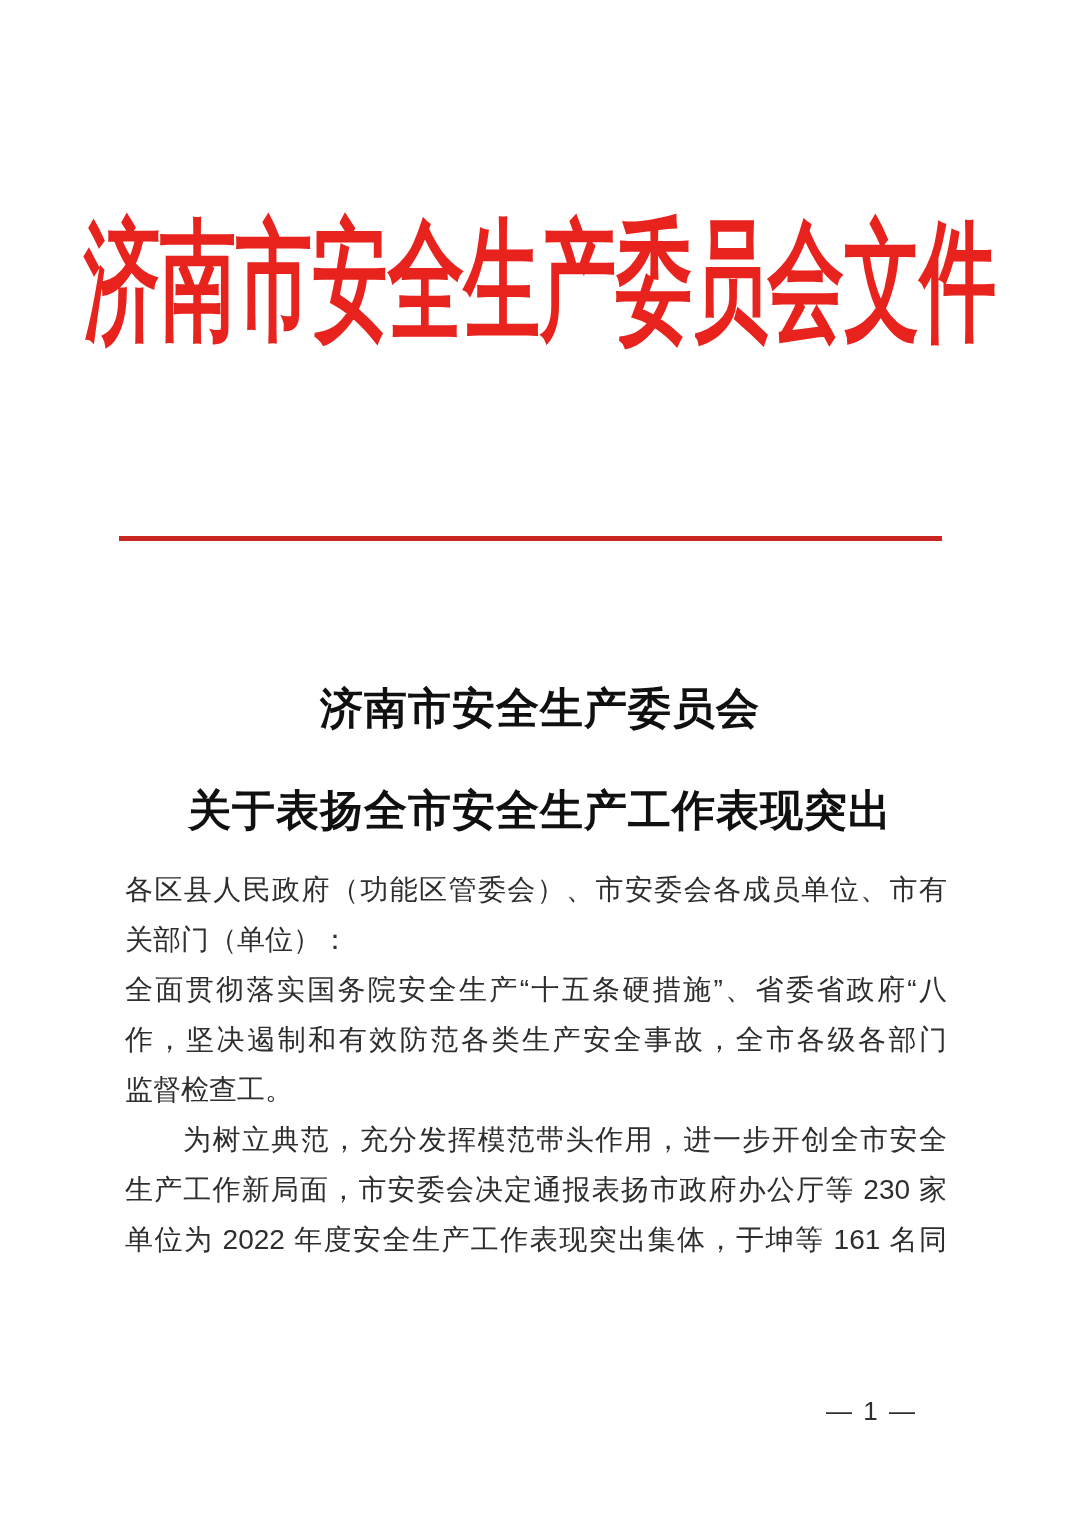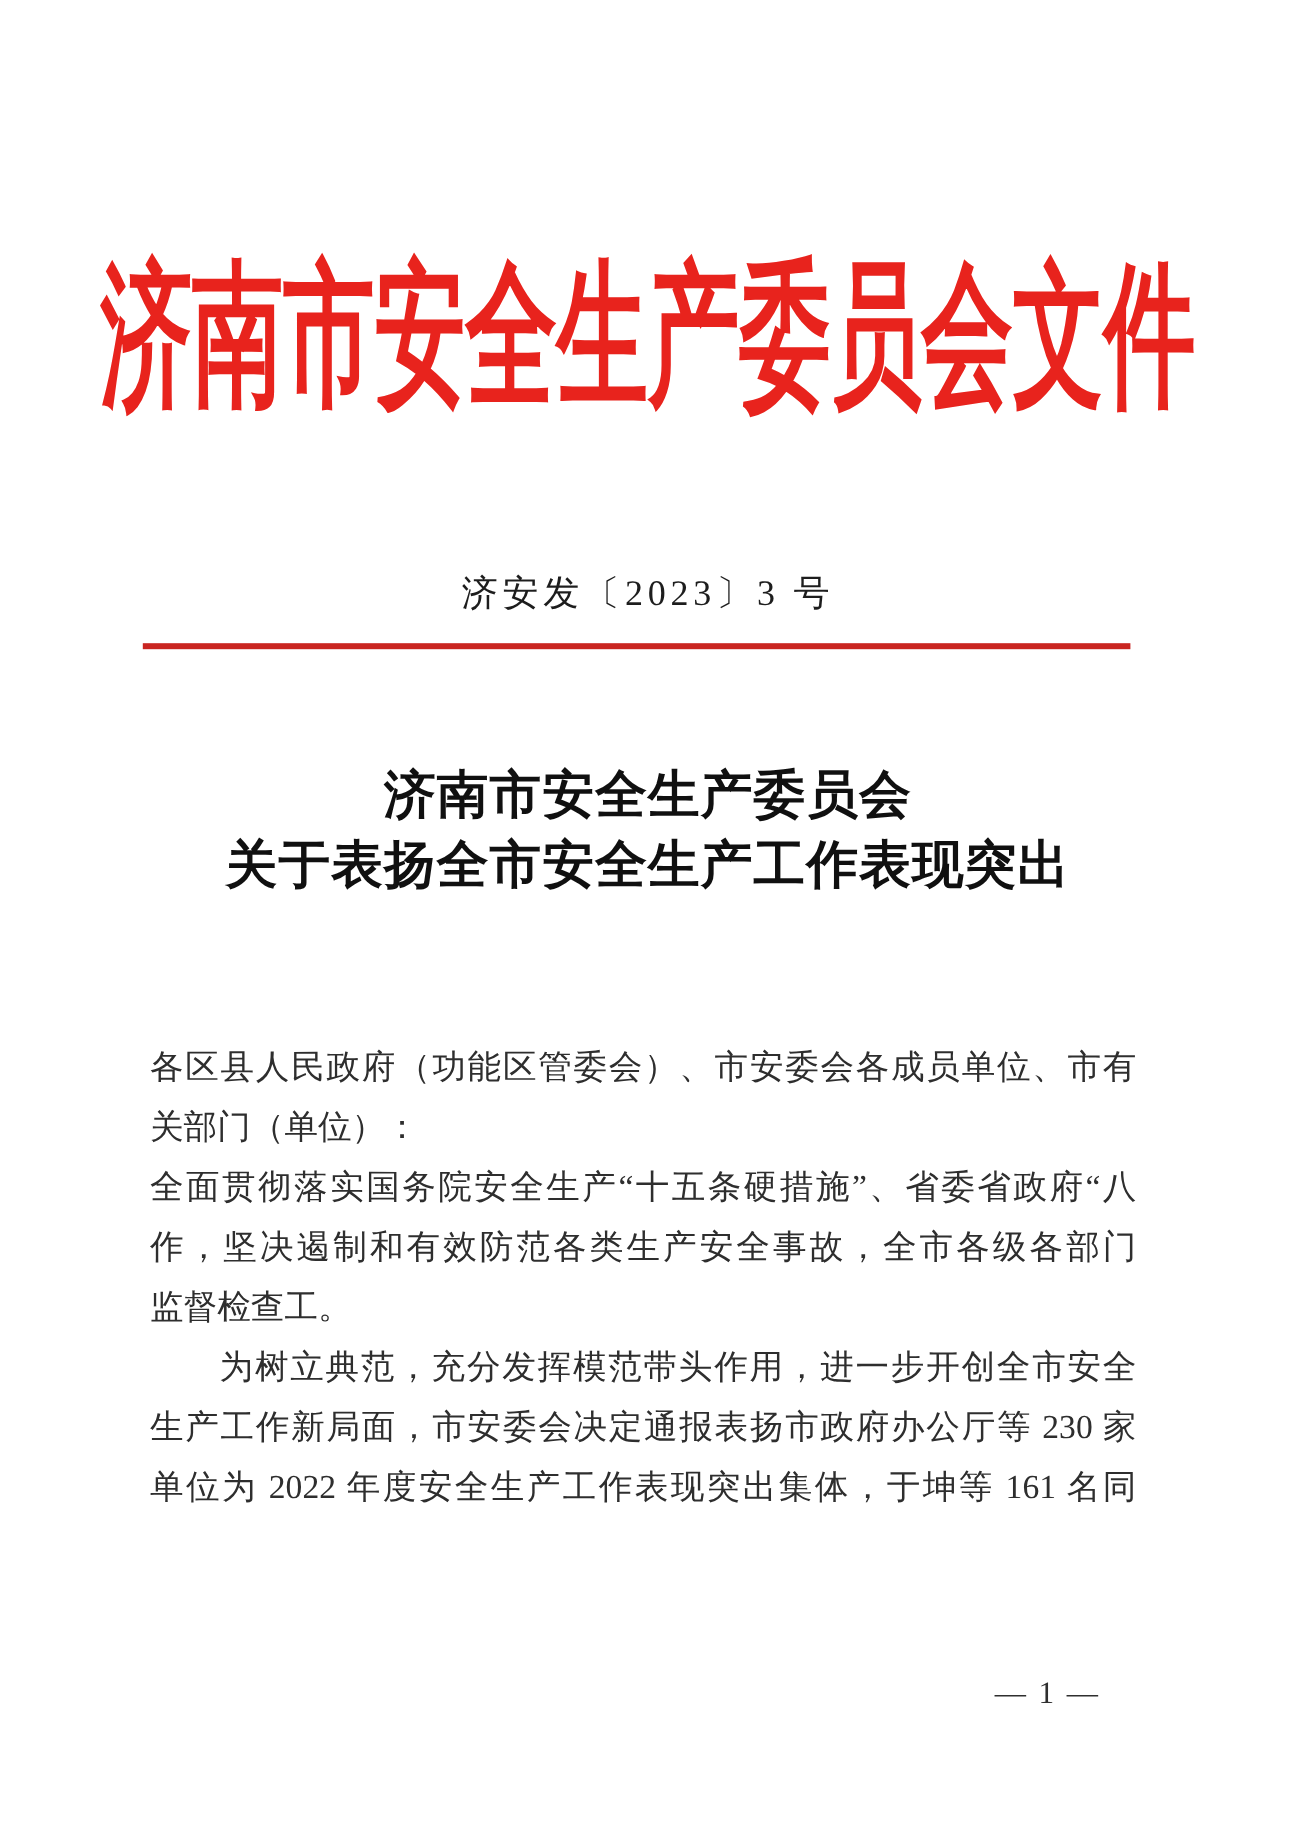--- a/index.html
+++ b/index.html
@@ -7,21 +7,21 @@
     padding: 0;
     background: #ffffff;
   }
   .page {
     position: relative;
     width: 1080px;
     height: 1527px;
     margin: 0 auto;
     background: #ffffff;
     overflow: hidden;
-    font-family: Liberation Serif, serif;
+    font-family: Liberation Sans, sans-serif;
   }
   .red-header {
     position: absolute;
     top: 216px;
     left: 0;
     width: 100%;
     text-align: center;
     font-size: 76px;
     font-weight: 700;
     white-space: nowrap;
@@ -54,20 +54,21 @@
     width: 950px;
     text-align: center;
     font-weight: 700;
     color: #101010;
     font-size: 43px;
   }
   .title-line {
     line-height: 58px;
     letter-spacing: 1px;
     white-space: nowrap;
+    margin-top: 44px;
   }
   .doc-body {
     position: absolute;
     top: 865px;
     left: 125px;
     width: 822px;
     font-size: 28px;
     color: #2e2e2e;
   }
   .body-line {
@@ -98,21 +99,20 @@
     white-space: nowrap;
   }
 </style>
 </head>
 <body>
 
 <div class="page">
 
   <div class="red-header" style="color: rgb(232, 35, 29);">济南市安全生产委员会文件</div>
 
-  <div class="doc-number">济安发〔2023〕3 号</div>
 
   <div class="red-rule" style="background: rgb(201, 37, 33);"></div>
 
   <div class="doc-title">
       <div class="title-line">济南市安全生产委员会</div>
       <div class="title-line">关于表扬全市安全生产工作表现突出</div>
     </div>
 
   <div class="doc-body" style="color: rgb(46, 46, 46);">
       <div class="body-line fill">各区县人民政府（功能区管委会）、市安委会各成员单位、市有</div>

